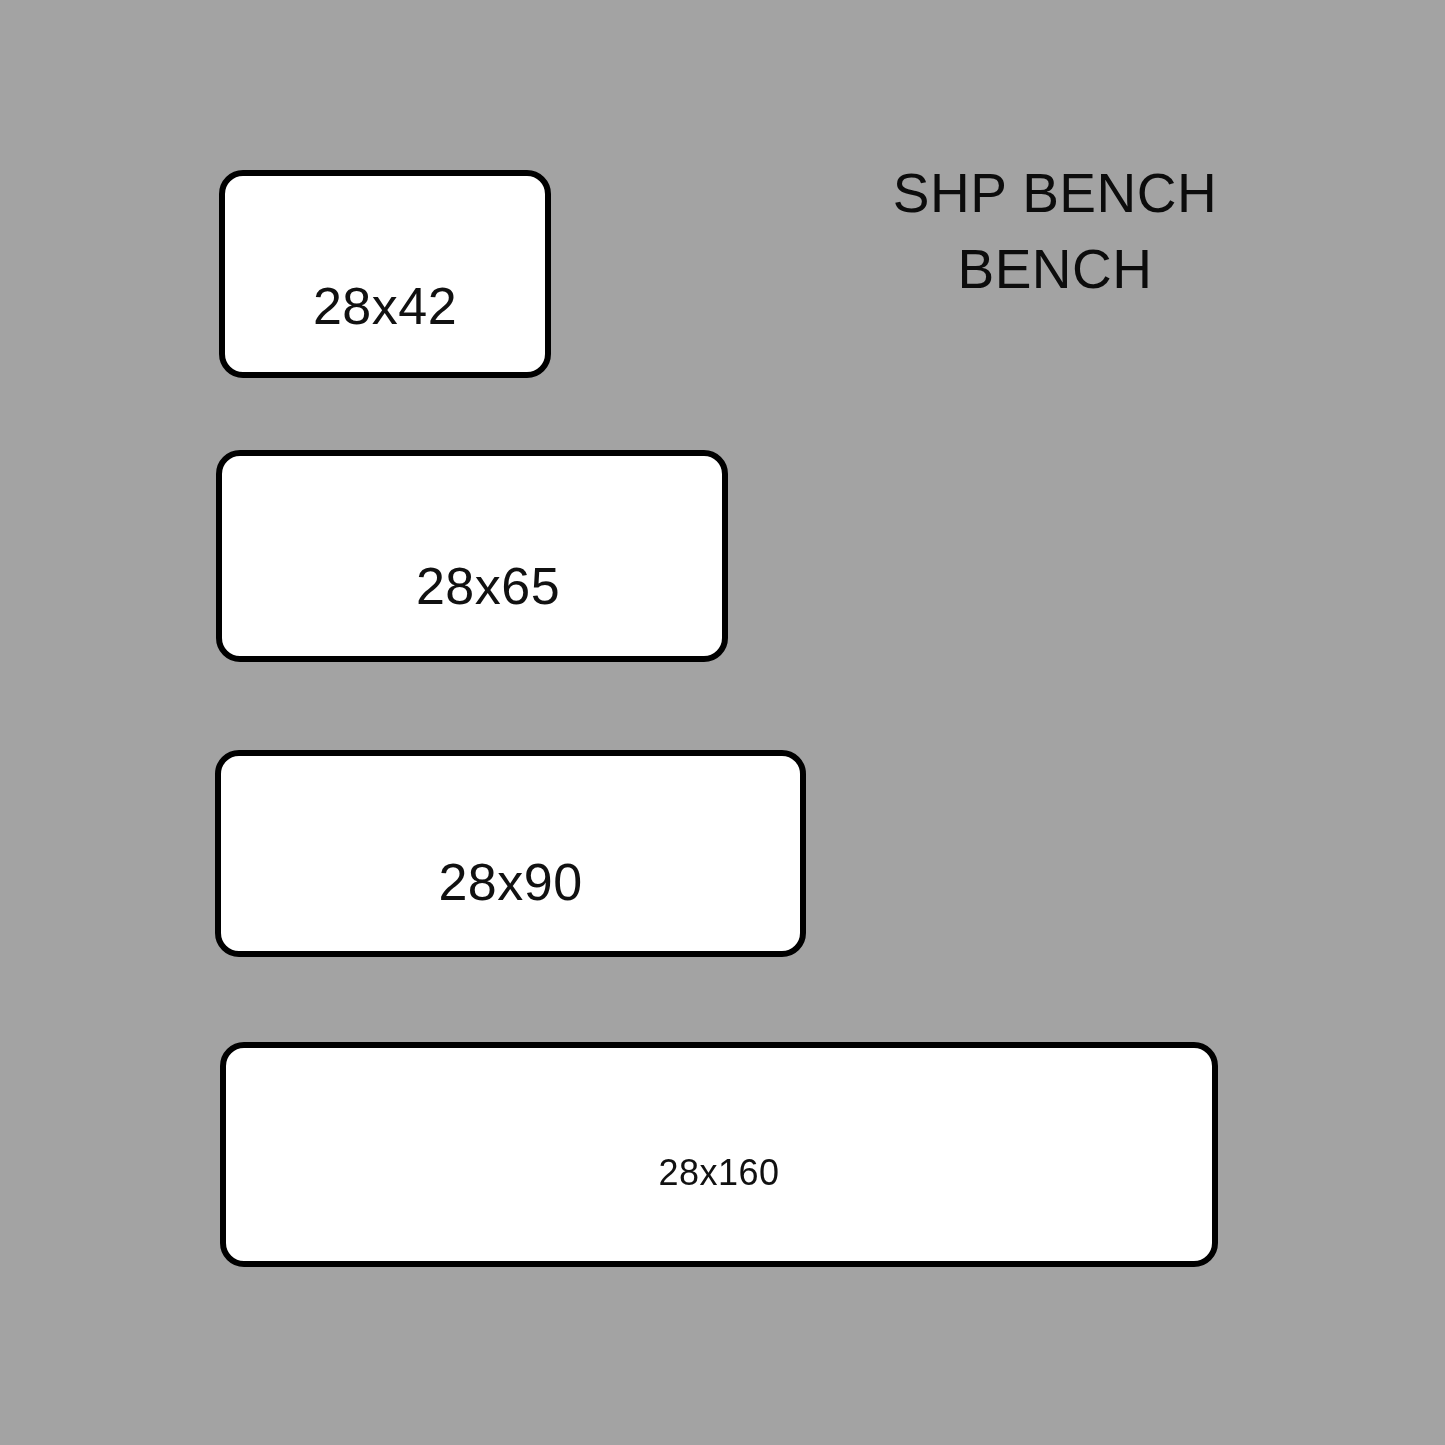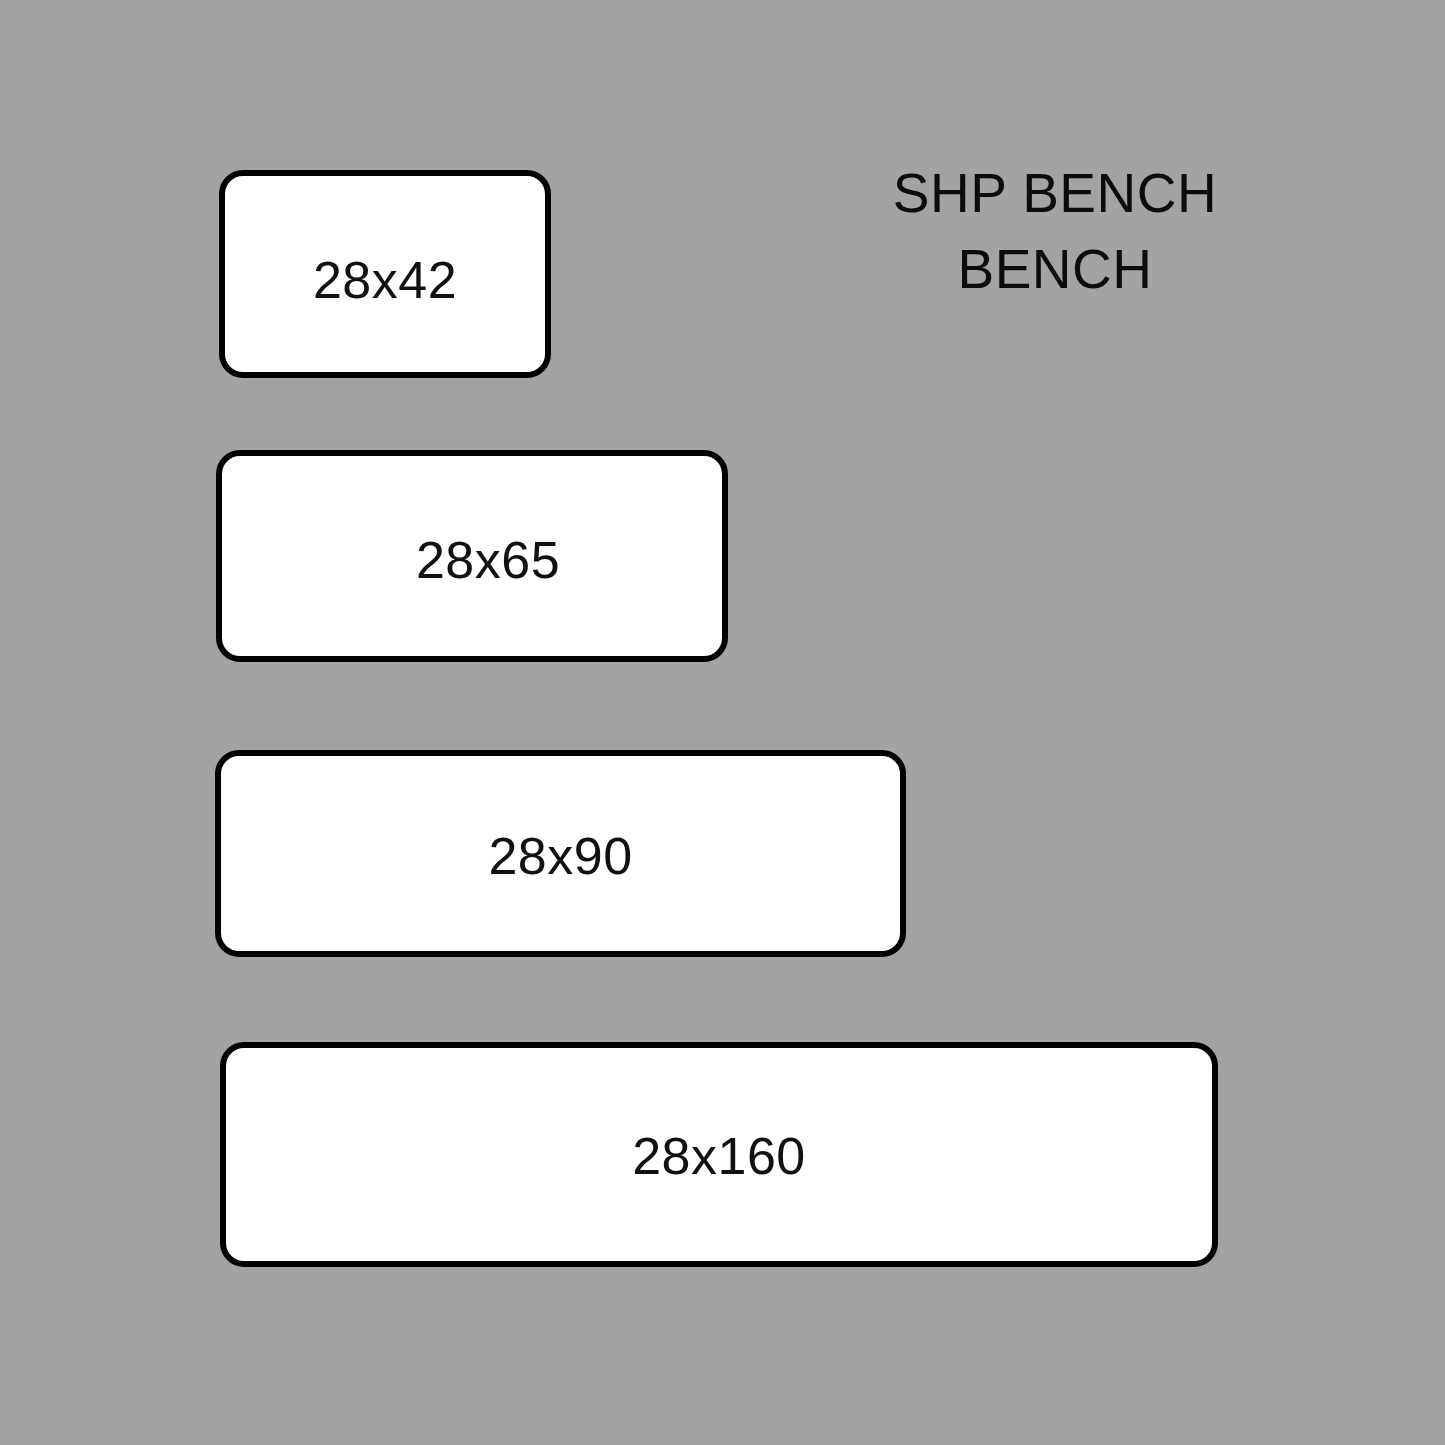--- a/index.html
+++ b/index.html
@@ -27,31 +27,32 @@
   .board-label {
     position: absolute;
     left: 0;
     right: 0;
     text-align: center;
     color: #111111;
     font-family: "Liberation Sans", sans-serif;
     font-weight: 400;
     letter-spacing: 0.5px;
     white-space: nowrap;
+    margin-top: 26px;
   }
   
   #board-0 { left: 219px;  top: 170px;  width: 332px; height: 208px; }
   #board-1 { left: 216px;  top: 450px;  width: 512px; height: 212px; }
-  #board-2 { left: 215px;  top: 750px;  width: 691px; height: 207px; }
+  #board-2 { left: 215px;  top: 750px;  width: 591px; height: 207px; }
   #board-3 { left: 220px;  top: 1042px; width: 998px; height: 225px; }
 
   #board-0 .board-label { top: 74px;  font-size: 52px; }
   #board-1 .board-label { top: 74px;  font-size: 52px; padding-left: 32px; }
   #board-2 .board-label { top: 70px;  font-size: 52px; }
-  #board-3 .board-label { top: 78px;  font-size: 52px; }
+  #board-3 .board-label { top: 78px;  font-size: 36px; }
 
   #title-block {
     position: absolute;
     left: 830px;
     top: 155px;
     width: 450px;
     text-align: center;
     color: #0c0c0c;
     font-family: "Liberation Sans", sans-serif;
     font-size: 55px;

